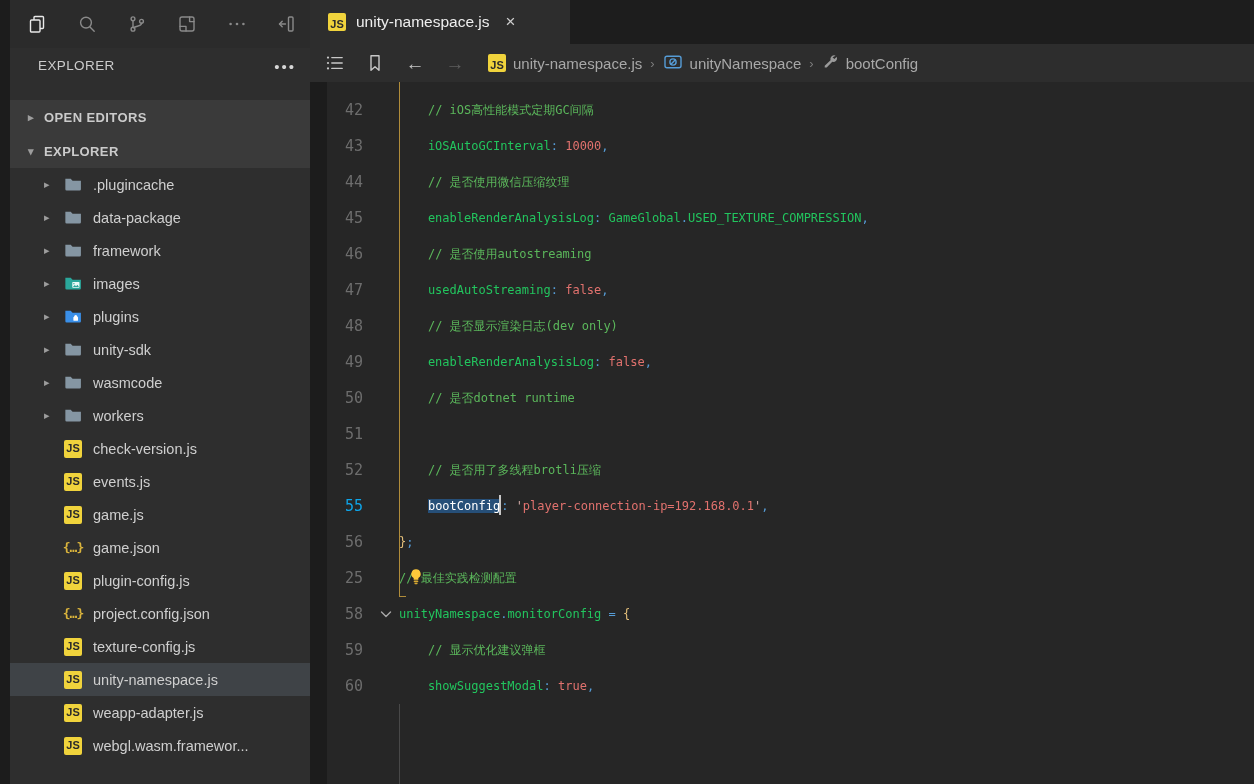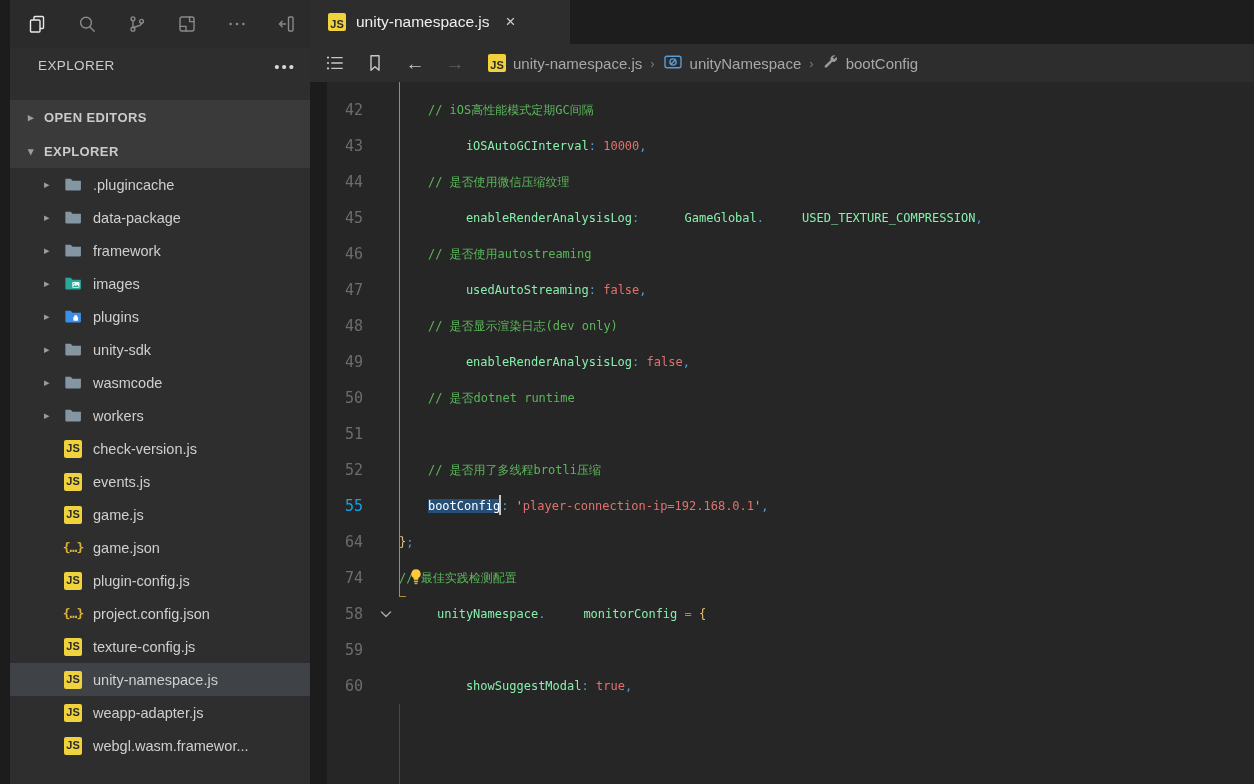--- a/index.html
+++ b/index.html
@@ -57,21 +57,21 @@
   #guide-active{left:72px;top:0;width:1px;height:514px;background:#b08c3a;}
   #guide-active-nub{left:72px;top:514px;width:7px;height:1px;background:#b08c3a;}
   #guide-gray{left:72px;top:622px;width:1px;height:80px;background:#484848;}
   .line{height:36px;display:flex;align-items:center;white-space:pre;position:relative;}
   .line:first-child{margin-top:-26px;}
   .ln{width:46px;flex:none;text-align:right;padding-right:10px;box-sizing:border-box;
       color:#6d6d6d;font-family:"DejaVu Sans Mono",monospace;font-size:15px;}
   .ln-active{color:#0ea5e9;}
   .glyph{width:26px;flex:none;color:#b0b0b0;display:flex;align-items:center;justify-content:center;}
   .code{font-family:"DejaVu Sans Mono",monospace;font-size:12px;color:#dadada;}
-  .tk-id{color:#86efac;padding-left:38px;} .tk-pun{color:#569cd6;} .tk-val{color:#e2726e;}
+  .tk-id{color:#22c55e;} .tk-pun{color:#569cd6;} .tk-val{color:#e2726e;}
   .tk-q{color:#cfa8a5;} .tk-com{color:#5bb75b;} .tk-brace{color:#e5c07b;} .tk-ws{color:#dadada;}
   .tk-sel{background:#264f78;color:#ffffff;}
   .cursor{display:inline-block;width:2px;height:20px;background:#c8c8c8;vertical-align:middle;margin:0 0 2px -1px;}
   #lightbulb{left:80px;top:486px;width:18px;height:18px;}
 </style>
 </head>
 <body>
 
 <div id="left-strip" class="abs"></div>
 
@@ -331,26 +331,26 @@
       <div class="line"><span class="ln">44</span><span class="glyph"></span><span class="code"><span class="tk-ws">    </span><span class="tk-com">// 是否使用微信压缩纹理</span></span></div>
       <div class="line"><span class="ln">45</span><span class="glyph"></span><span class="code"><span class="tk-id">    enableRenderAnalysisLog</span><span class="tk-pun">:</span><span class="tk-ws"> </span><span class="tk-id">GameGlobal</span><span class="tk-pun">.</span><span class="tk-id">USED_TEXTURE_COMPRESSION</span><span class="tk-pun">,</span></span></div>
       <div class="line"><span class="ln">46</span><span class="glyph"></span><span class="code"><span class="tk-ws">    </span><span class="tk-com">// 是否使用autostreaming</span></span></div>
       <div class="line"><span class="ln">47</span><span class="glyph"></span><span class="code"><span class="tk-id">    usedAutoStreaming</span><span class="tk-pun">:</span><span class="tk-ws"> </span><span class="tk-val">false</span><span class="tk-pun">,</span></span></div>
       <div class="line"><span class="ln">48</span><span class="glyph"></span><span class="code"><span class="tk-ws">    </span><span class="tk-com">// 是否显示渲染日志(dev only)</span></span></div>
       <div class="line"><span class="ln">49</span><span class="glyph"></span><span class="code"><span class="tk-id">    enableRenderAnalysisLog</span><span class="tk-pun">:</span><span class="tk-ws"> </span><span class="tk-val">false</span><span class="tk-pun">,</span></span></div>
       <div class="line"><span class="ln">50</span><span class="glyph"></span><span class="code"><span class="tk-ws">    </span><span class="tk-com">// 是否dotnet runtime</span></span></div>
       <div class="line"><span class="ln">51</span><span class="glyph"></span></div>
       <div class="line"><span class="ln">52</span><span class="glyph"></span><span class="code"><span class="tk-ws">    </span><span class="tk-com">// 是否用了多线程brotli压缩</span></span></div>
       <div class="line"><span class="ln ln-active">55</span><span class="glyph"></span><span class="code"><span class="tk-ws">    </span><span class="tk-sel">bootConfig</span><span class="cursor"></span><span class="tk-pun">:</span><span class="tk-ws"> </span><span class="tk-q">'</span><span class="tk-val">player-connection-ip=192.168.0.1</span><span class="tk-q">'</span><span class="tk-pun">,</span></span></div>
-      <div class="line"><span class="ln">64</span><span class="glyph"></span><span class="code"><span class="tk-brace">}</span><span class="tk-pun">;</span></span></div>
-      <div class="line"><span class="ln">74</span><span class="glyph"></span><span class="code"><span class="tk-com">// 最佳实践检测配置</span></span></div>
+      <div class="line"><span class="ln">56</span><span class="glyph"></span><span class="code"><span class="tk-brace">}</span><span class="tk-pun">;</span></span></div>
+      <div class="line"><span class="ln">25</span><span class="glyph"></span><span class="code"><span class="tk-com">// 最佳实践检测配置</span></span></div>
       <div class="line"><span class="ln">58</span><span class="glyph"><svg width="20" height="20" viewBox="0 0 20 20" fill="none" stroke="currentColor" stroke-width="1.4" stroke-linecap="round" stroke-linejoin="round">
             <path d="M5.5 8l4.5 4.5L14.5 8" stroke="#a8a8a8"></path>
           </svg></span><span class="code"><span class="tk-id">unityNamespace</span><span class="tk-pun">.</span><span class="tk-id">monitorConfig</span><span class="tk-ws"> </span><span class="tk-pun">=</span><span class="tk-ws"> </span><span class="tk-brace">{</span></span></div>
-      <div class="line"><span class="ln">59</span><span class="glyph"></span></div>
+      <div class="line"><span class="ln">59</span><span class="glyph"></span><span class="code"><span class="tk-ws">    </span><span class="tk-com">// 显示优化建议弹框</span></span></div>
       <div class="line"><span class="ln">60</span><span class="glyph"></span><span class="code"><span class="tk-id">    showSuggestModal</span><span class="tk-pun">:</span><span class="tk-ws"> </span><span class="tk-val">true</span><span class="tk-pun">,</span></span></div>
     </div>
   <div id="lightbulb" class="abs">
     <svg width="18" height="18" viewBox="0 0 20 20">
       <path d="M10 1.5a5.2 5.2 0 0 0-2.6 9.7V13h5.2v-1.8A5.2 5.2 0 0 0 10 1.5z" fill="#ffca3a"></path>
       <rect x="7.4" y="14" width="5.2" height="1.8" rx="0.9" fill="#d8a832"></rect>
       <rect x="8.2" y="16.4" width="3.6" height="1.6" rx="0.8" fill="#d8a832"></rect>
     </svg>
   </div>
 </div>

